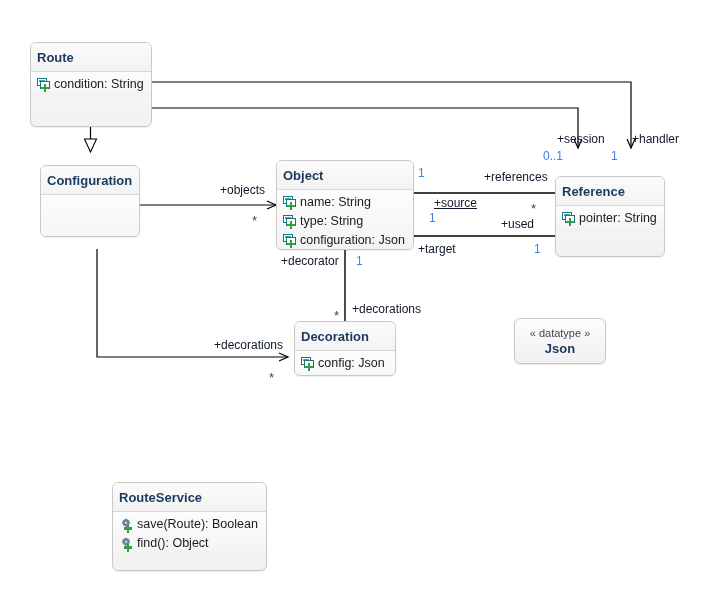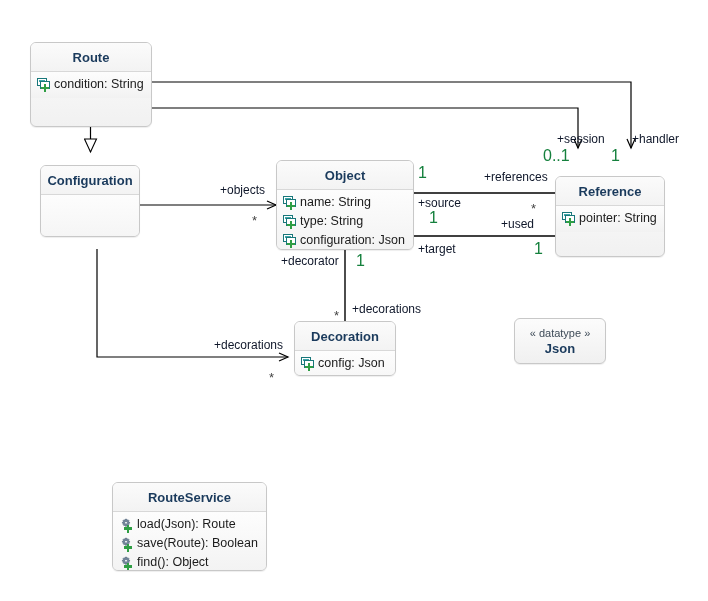--- a/index.html
+++ b/index.html
@@ -31,21 +31,21 @@
   .uml-class {
     position: absolute;
     box-sizing: border-box;
     border: 1px solid #c8c8c8;
     border-radius: 6px;
     background: linear-gradient(to bottom, #fcfcfc 0%, #f1f1f1 100%);
     box-shadow: 0 1px 1px rgba(0,0,0,0.07);
     overflow: hidden;
   }
   .uml-title {
-    text-align: center;
+    text-align: left;
     font-weight: bold;
     font-size: 13px;
     color: #1a3a5c;
     padding: 7px 6px 6px 6px;
     line-height: 15px;
     border-bottom: 1px solid #d8d8d8;
     background: linear-gradient(to bottom, #fbfbfb 0%, #f3f3f3 100%);
   }
   .uml-compartment {
     padding: 3px 0 4px 0;
@@ -159,22 +159,22 @@
   
   .edge-label {
     position: absolute;
     font-size: 12px;
     color: #0f172a;
     line-height: 14px;
     white-space: nowrap;
   }
   .edge-mult {
     position: absolute;
-    font-size: 16px;
-    color: #15803d;
+    font-size: 12px;
+    color: #3b82f6;
     line-height: 14px;
     white-space: nowrap;
   }
   .edge-star {
     position: absolute;
     font-size: 13px;
     color: #444444;
     line-height: 10px;
     white-space: nowrap;
   }
@@ -234,21 +234,21 @@
   <div class="edge-mult" style="left:611px; top:149px;">1</div>
 
   <div class="edge-label" style="left:220px; top:183px;">+objects</div>
   <div class="edge-star" style="left:252px; top:216px;">*</div>
 
   <div class="edge-mult" style="left:418px; top:166px;">1</div>
 
   <div class="edge-label" style="left:484px; top:170px;">+references</div>
   <div class="edge-star" style="left:531px; top:204px;">*</div>
 
-  <div class="edge-label" style="left:418px; top:196px;">+source</div>
+  <div class="edge-label" style="left:434px; top:196px;text-decoration:underline;">+source</div>
   <div class="edge-mult" style="left:429px; top:211px;">1</div>
 
   <div class="edge-label" style="left:501px; top:217px;">+used</div>
   <div class="edge-mult" style="left:534px; top:242px;">1</div>
 
   <div class="edge-label" style="left:418px; top:242px;">+target</div>
 
   <div class="edge-label" style="left:281px; top:254px;">+decorator</div>
   <div class="edge-mult" style="left:356px; top:254px;">1</div>
 
@@ -349,44 +349,32 @@
       <div class="uml-feature">
         <span class="icon-op">
           <svg width="13" height="13" viewBox="0 0 13 13">
             <path d="M6.5,1.1 L7.5,1.1 L7.8,2.5 L9.1,1.8 L9.9,2.6 L9.2,3.9 L10.6,4.2 L10.6,5.2
                      L9.2,5.5 L9.9,6.8 L9.1,7.6 L7.8,6.9 L7.5,8.3 L6.5,8.3 L6.2,6.9 L4.9,7.6
                      L4.1,6.8 L4.8,5.5 L3.4,5.2 L3.4,4.2 L4.8,3.9 L4.1,2.6 L4.9,1.8 L6.2,2.5 Z" fill="#7b8fa6" stroke="#4f6378" stroke-width="0.7" stroke-linejoin="round"></path>
             <circle cx="7" cy="4.7" r="1.5" fill="#e9eef3" stroke="#4f6378" stroke-width="0.7"></circle>
           </svg>
           <span class="plus"></span>
         </span>
-        <span class="feat-label">load(Json): Route</span>
+        <span class="feat-label">save(Route): Boolean</span>
       </div>
       <div class="uml-feature">
         <span class="icon-op">
           <svg width="13" height="13" viewBox="0 0 13 13">
             <path d="M6.5,1.1 L7.5,1.1 L7.8,2.5 L9.1,1.8 L9.9,2.6 L9.2,3.9 L10.6,4.2 L10.6,5.2
                      L9.2,5.5 L9.9,6.8 L9.1,7.6 L7.8,6.9 L7.5,8.3 L6.5,8.3 L6.2,6.9 L4.9,7.6
                      L4.1,6.8 L4.8,5.5 L3.4,5.2 L3.4,4.2 L4.8,3.9 L4.1,2.6 L4.9,1.8 L6.2,2.5 Z" fill="#7b8fa6" stroke="#4f6378" stroke-width="0.7" stroke-linejoin="round"></path>
             <circle cx="7" cy="4.7" r="1.5" fill="#e9eef3" stroke="#4f6378" stroke-width="0.7"></circle>
           </svg>
           <span class="plus"></span>
         </span>
-        <span class="feat-label">save(Route): Boolean</span>
-      </div>
-      <div class="uml-feature">
-        <span class="icon-op">
-          <svg width="13" height="13" viewBox="0 0 13 13">
-            <path d="M6.5,1.1 L7.5,1.1 L7.8,2.5 L9.1,1.8 L9.9,2.6 L9.2,3.9 L10.6,4.2 L10.6,5.2
-                     L9.2,5.5 L9.9,6.8 L9.1,7.6 L7.8,6.9 L7.5,8.3 L6.5,8.3 L6.2,6.9 L4.9,7.6
-                     L4.1,6.8 L4.8,5.5 L3.4,5.2 L3.4,4.2 L4.8,3.9 L4.1,2.6 L4.9,1.8 L6.2,2.5 Z" fill="#7b8fa6" stroke="#4f6378" stroke-width="0.7" stroke-linejoin="round"></path>
-            <circle cx="7" cy="4.7" r="1.5" fill="#e9eef3" stroke="#4f6378" stroke-width="0.7"></circle>
-          </svg>
-          <span class="plus"></span>
-        </span>
         <span class="feat-label">find(): Object</span>
       </div>
     </div>
   </div>
 
   <div class="uml-datatype" style="left:514px; top:318px; width:92px; height:46px;">
     <div class="dt-stereotype">« datatype »</div>
     <div class="dt-name">Json</div>
   </div>
 

